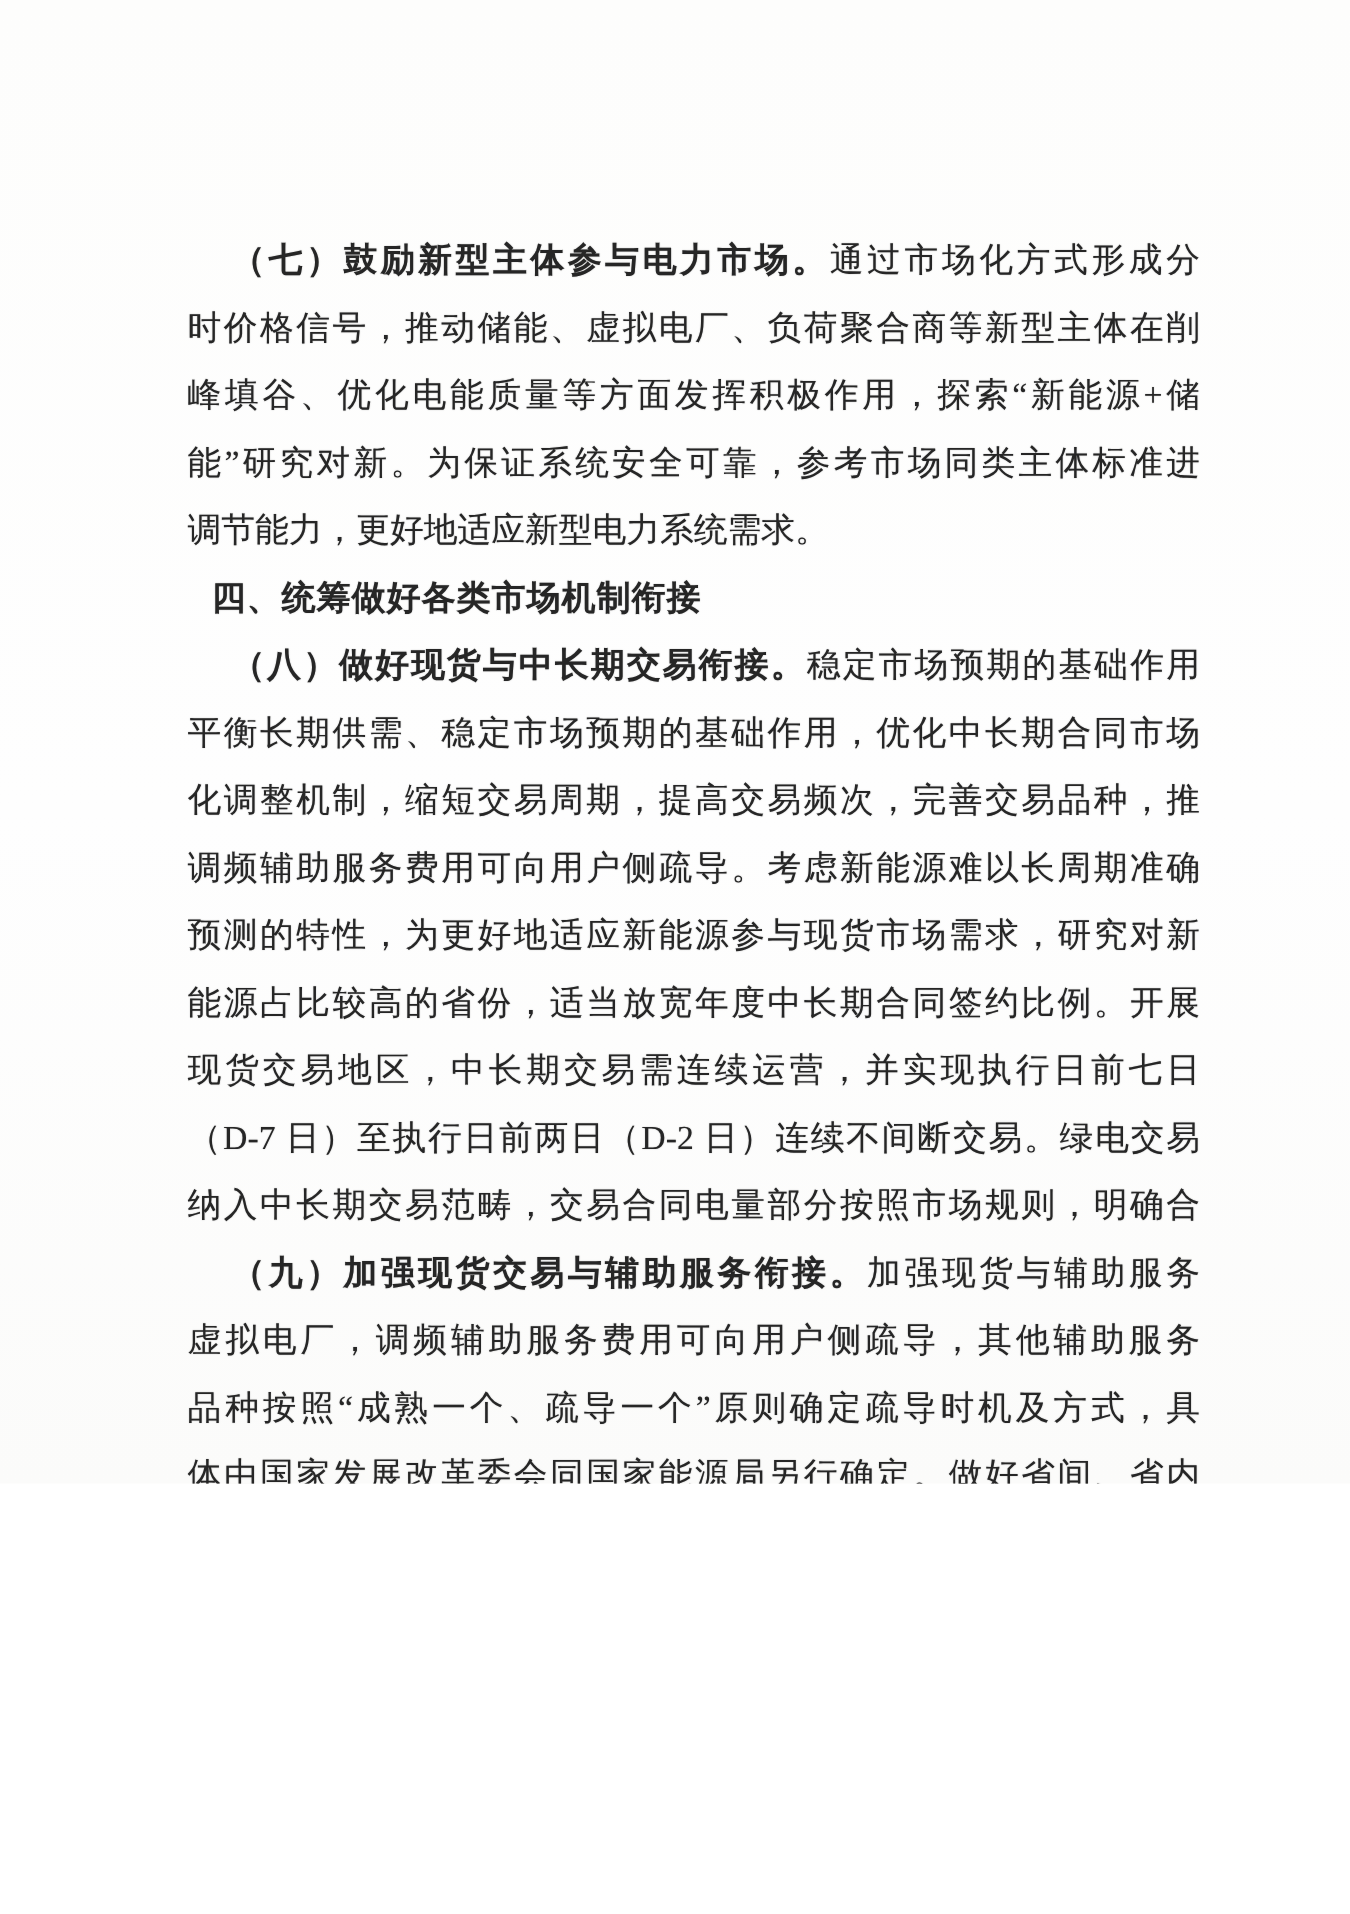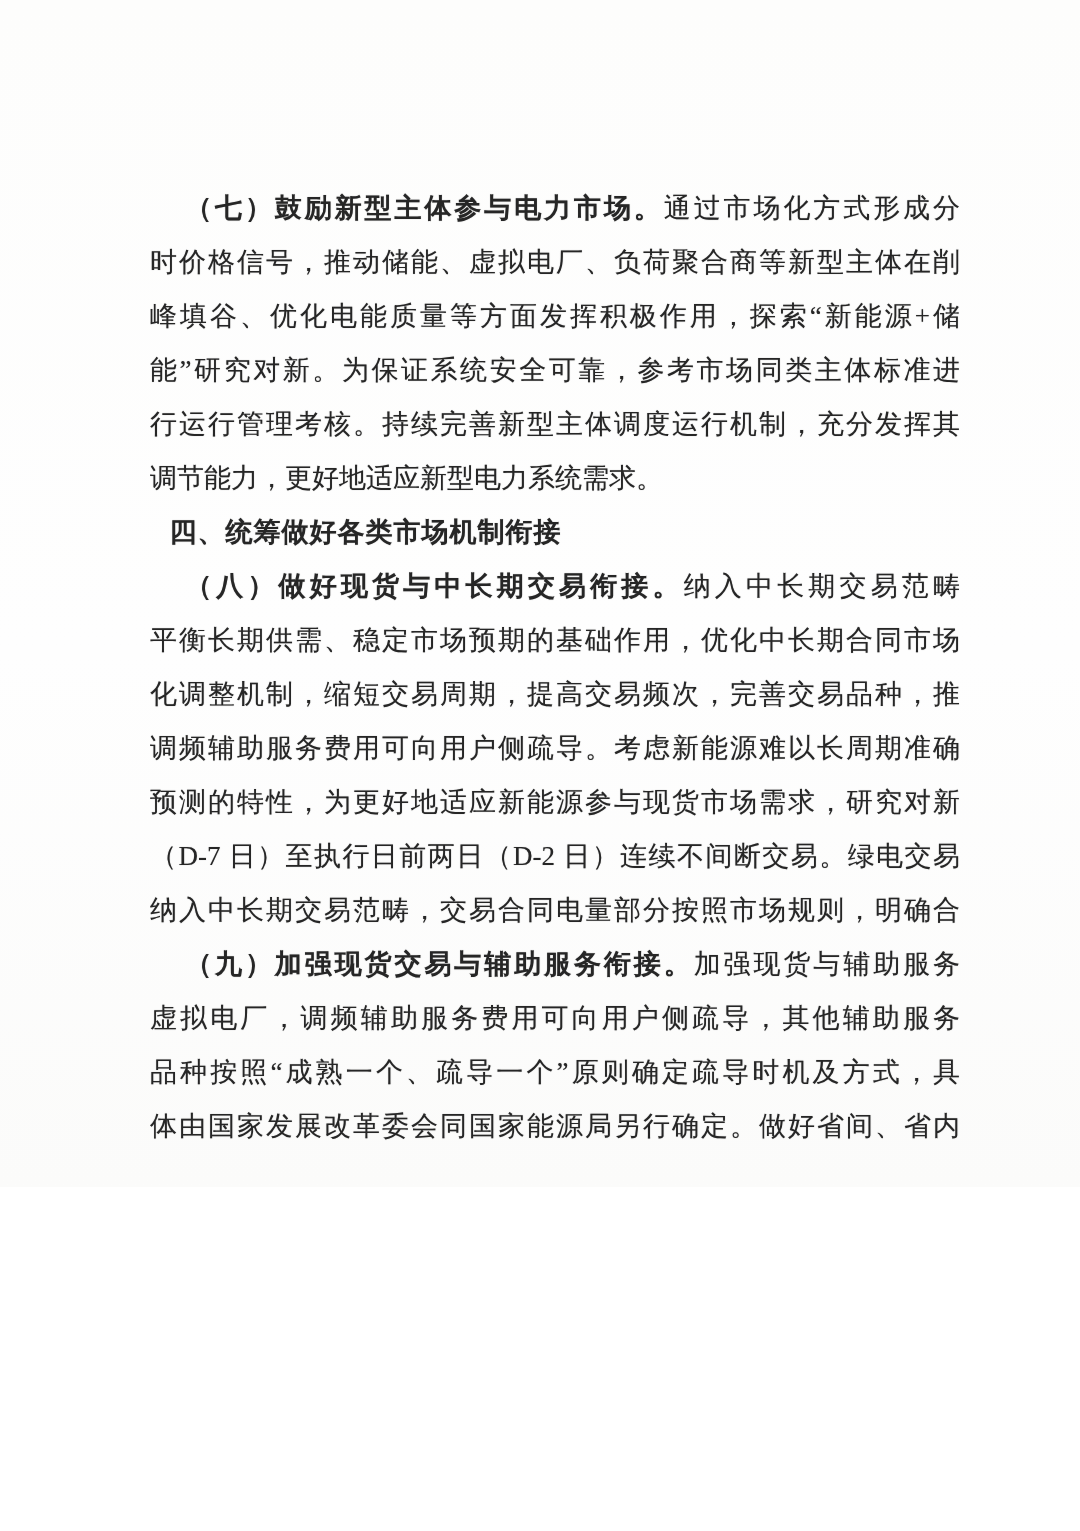--- a/index.html
+++ b/index.html
@@ -61,28 +61,29 @@
 </style>
 </head>
 <body>
 
 <div class="page">
   <div class="text-body">
       <div class="line p-start"><span class="lead">（七）鼓励新型主体参与电力市场。</span><span>通过市场化方式形成分</span></div>
       <div class="line"><span>时价格信号，推动储能、虚拟电厂、负荷聚合商等新型主体在削</span></div>
       <div class="line"><span>峰填谷、优化电能质量等方面发挥积极作用，探索“新能源+储</span></div>
       <div class="line"><span>能”研究对新。为保证系统安全可靠，参考市场同类主体标准进</span></div>
-      <div class="line"><span>行运行管理考核。持续完善新型主体调度运行机制，充分发挥其</span></div>
       <div class="line short"><span>调节能力，更好地适应新型电力系统需求。</span></div>
       <div class="line heading"><span class="lead">四、统筹做好各类市场机制衔接</span></div>
-      <div class="line p-start"><span class="lead">（八）做好现货与中长期交易衔接。</span><span>纳入中长期交易范畴</span></div>
+      <div class="line p-start"><span class="lead">（八）做好现货与中长期交易衔接。</span><span>稳定市场预期的基础作用</span></div>
       <div class="line"><span>平衡长期供需、稳定市场预期的基础作用，优化中长期合同市场</span></div>
       <div class="line"><span>化调整机制，缩短交易周期，提高交易频次，完善交易品种，推</span></div>
       <div class="line"><span>调频辅助服务费用可向用户侧疏导。考虑新能源难以长周期准确</span></div>
       <div class="line"><span>预测的特性，为更好地适应新能源参与现货市场需求，研究对新</span></div>
+      <div class="line"><span>能源占比较高的省份，适当放宽年度中长期合同签约比例。开展</span></div>
+      <div class="line"><span>现货交易地区，中长期交易需连续运营，并实现执行日前七日</span></div>
       <div class="line"><span>（D-7 日）至执行日前两日（D-2 日）连续不间断交易。绿电交易</span></div>
       <div class="line"><span>纳入中长期交易范畴，交易合同电量部分按照市场规则，明确合</span></div>
       <div class="line p-start"><span class="lead">（九）加强现货交易与辅助服务衔接。</span><span>加强现货与辅助服务</span></div>
       <div class="line"><span>虚拟电厂，调频辅助服务费用可向用户侧疏导，其他辅助服务</span></div>
       <div class="line"><span>品种按照“成熟一个、疏导一个”原则确定疏导时机及方式，具</span></div>
       <div class="line"><span>体由国家发展改革委会同国家能源局另行确定。做好省间、省内</span></div>
     </div>
   <div class="page-number">— 4 —</div>
 </div>
 

